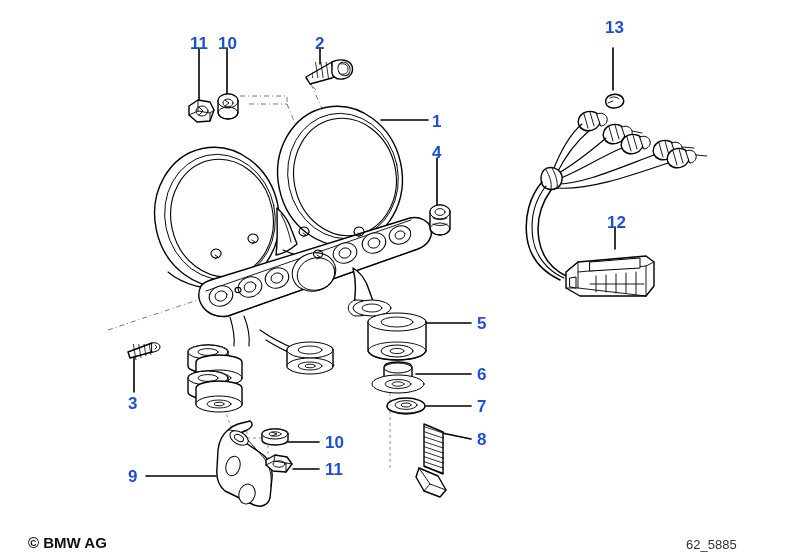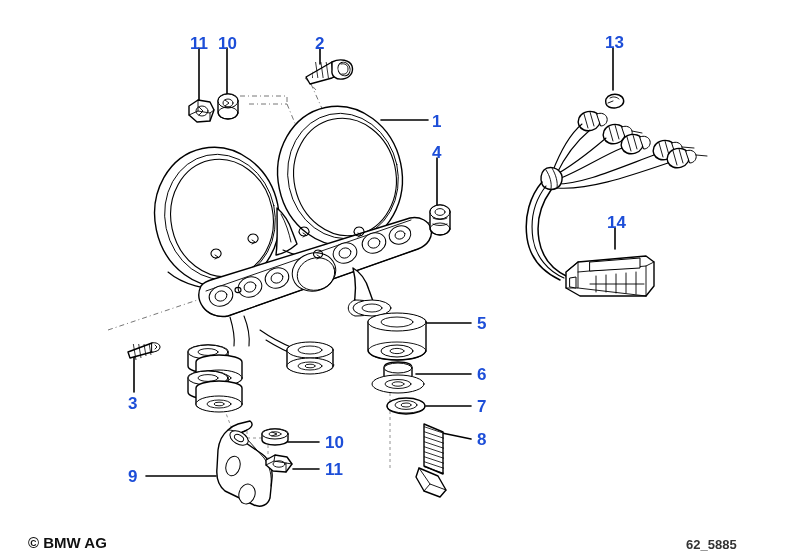--- a/index.html
+++ b/index.html
@@ -22,21 +22,21 @@
   }
   .footer-left{
     position:absolute;left:28px;top:534px;
     font-family:"Liberation Sans", sans-serif;
     font-weight:bold;font-size:15px;color:#111;letter-spacing:0px;
     white-space:nowrap;
   }
   .footer-right{
     position:absolute;left:686px;top:537px;
     font-family:"Liberation Sans", sans-serif;
-    font-weight:bold;font-size:13px;color:#333;
+    font-weight:normal;font-size:13px;color:#333;
     white-space:nowrap;
   }
 </style>
 </head>
 <body>
 
 <div id="sheet">
 
   <svg id="art" viewBox="0 0 799 559">
     <defs>
@@ -465,19 +465,19 @@
   <div class="callout" style="left:432px;top:144px;">4</div>
   <div class="callout" style="left:477px;top:315px;">5</div>
   <div class="callout" style="left:477px;top:366px;">6</div>
   <div class="callout" style="left:477px;top:398px;">7</div>
   <div class="callout" style="left:477px;top:431px;">8</div>
   <div class="callout" style="left:128px;top:468px;">9</div>
   <div class="callout" style="left:218px;top:35px;">10</div>
   <div class="callout" style="left:190px;top:35px;">11</div>
   <div class="callout" style="left:325px;top:434px;">10</div>
   <div class="callout" style="left:325px;top:461px;">11</div>
-  <div class="callout" style="left:607px;top:214px;">14</div>
-  <div class="callout" style="left:605px;top:34px;">13</div>
+  <div class="callout" style="left:607px;top:214px;">12</div>
+  <div class="callout" style="left:605px;top:19px;">13</div>
 
   <div class="footer-left">© BMW AG</div>
   <div class="footer-right">62_5885</div>
 
 </div>
 
 </body></html>

